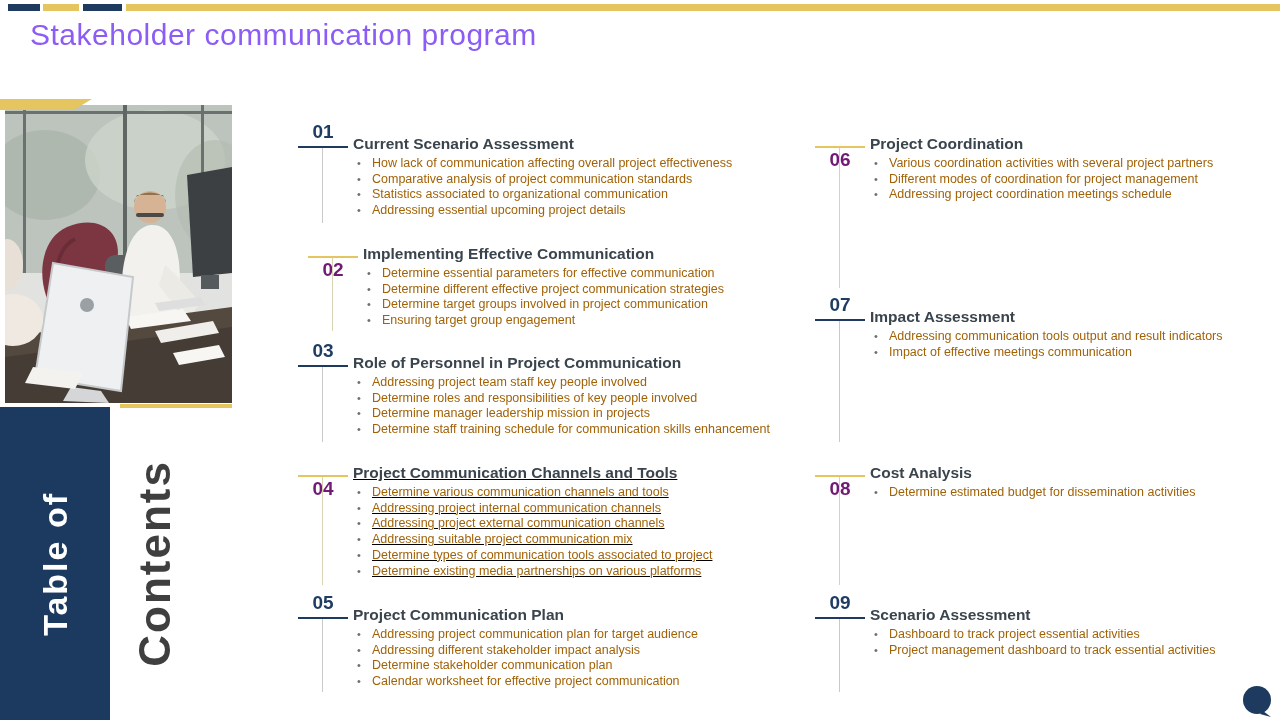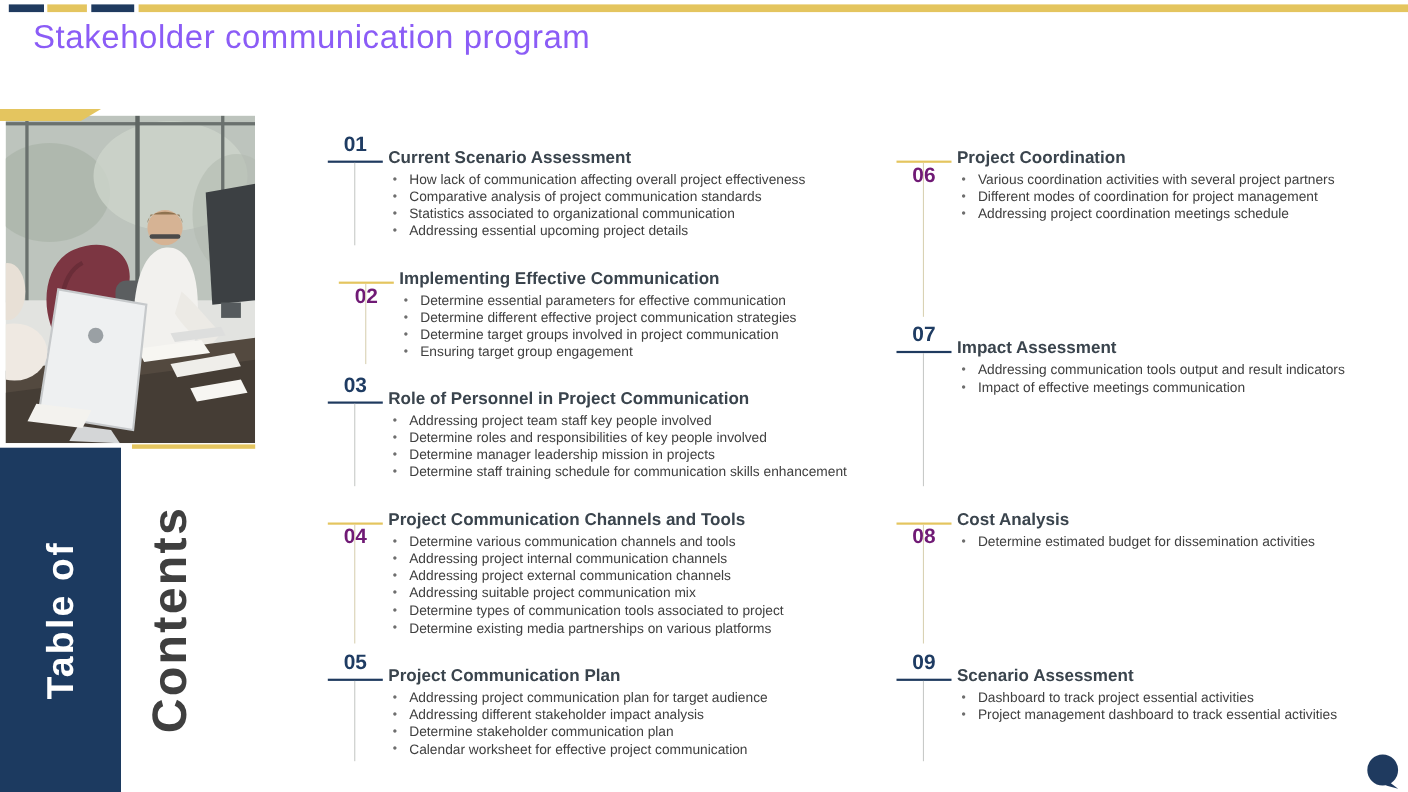--- a/index.html
+++ b/index.html
@@ -33,21 +33,21 @@
 
   
   .item{position:absolute;}
   .item .num{position:absolute;left:0;top:0;width:50px;text-align:center;font-size:19px;
              font-weight:bold;line-height:24px;}
   .item .underline{position:absolute;left:0;top:26px;width:50px;height:2px;}
   .item .vline{position:absolute;left:24px;top:28px;width:1px;background:#C8CAC8;}
   .item .content{margin-left:55px;padding-top:2px;margin-top:12px;}
   .item h2{margin:0;font-size:15.5px;line-height:20px;font-weight:bold;color:#3A444D;}
   .item ul{margin:2px 0 0 0;padding:0;list-style:none;}
-  .item li{position:relative;padding-left:19px;font-size:12.5px;line-height:15.7px;color:#404040;}
+  .item li{position:relative;padding-left:19px;font-size:12.5px;line-height:15.7px;color:#a16207;}
   .item li::before{content:"•";position:absolute;left:4px;top:0;color:#6e6e6e;font-size:11px;}
   .c-navy .num{color:#1F3C63;}
   .c-navy .underline{background:#1F3A5F;}
   .c-gold .num{color:#701a75;margin-top:28px;}
   .c-gold .underline{background:#E4C55F;}
   .c-gold .vline{background:#D9D2B4;}
 
   
   .bubble{position:absolute;left:1241px;top:685px;width:34px;height:34px;}
 </style>
@@ -156,21 +156,21 @@
       <h2>Role of Personnel in Project Communication</h2>
       <ul>
         <li>Addressing project team staff key people involved</li>
         <li>Determine roles and responsibilities of key people involved</li>
         <li>Determine manager leadership mission in projects</li>
         <li>Determine staff training schedule for communication skills enhancement</li>
       </ul>
     </div>
   </section>
 
-  <section class="item c-gold" style="left:298px;top:449px;width:515px;">
+  <section class="item c-gold" style="left:298px;top:449px;width:515px;text-decoration:underline;">
     <div class="num">04</div>
     <div class="underline"></div>
     <div class="vline" style="height:108px;"></div>
     <div class="content">
       <h2>Project Communication Channels and Tools</h2>
       <ul>
         <li>Determine various communication channels and tools</li>
         <li>Addressing project internal communication channels</li>
         <li>Addressing project external communication channels</li>
         <li>Addressing suitable project communication mix</li>

